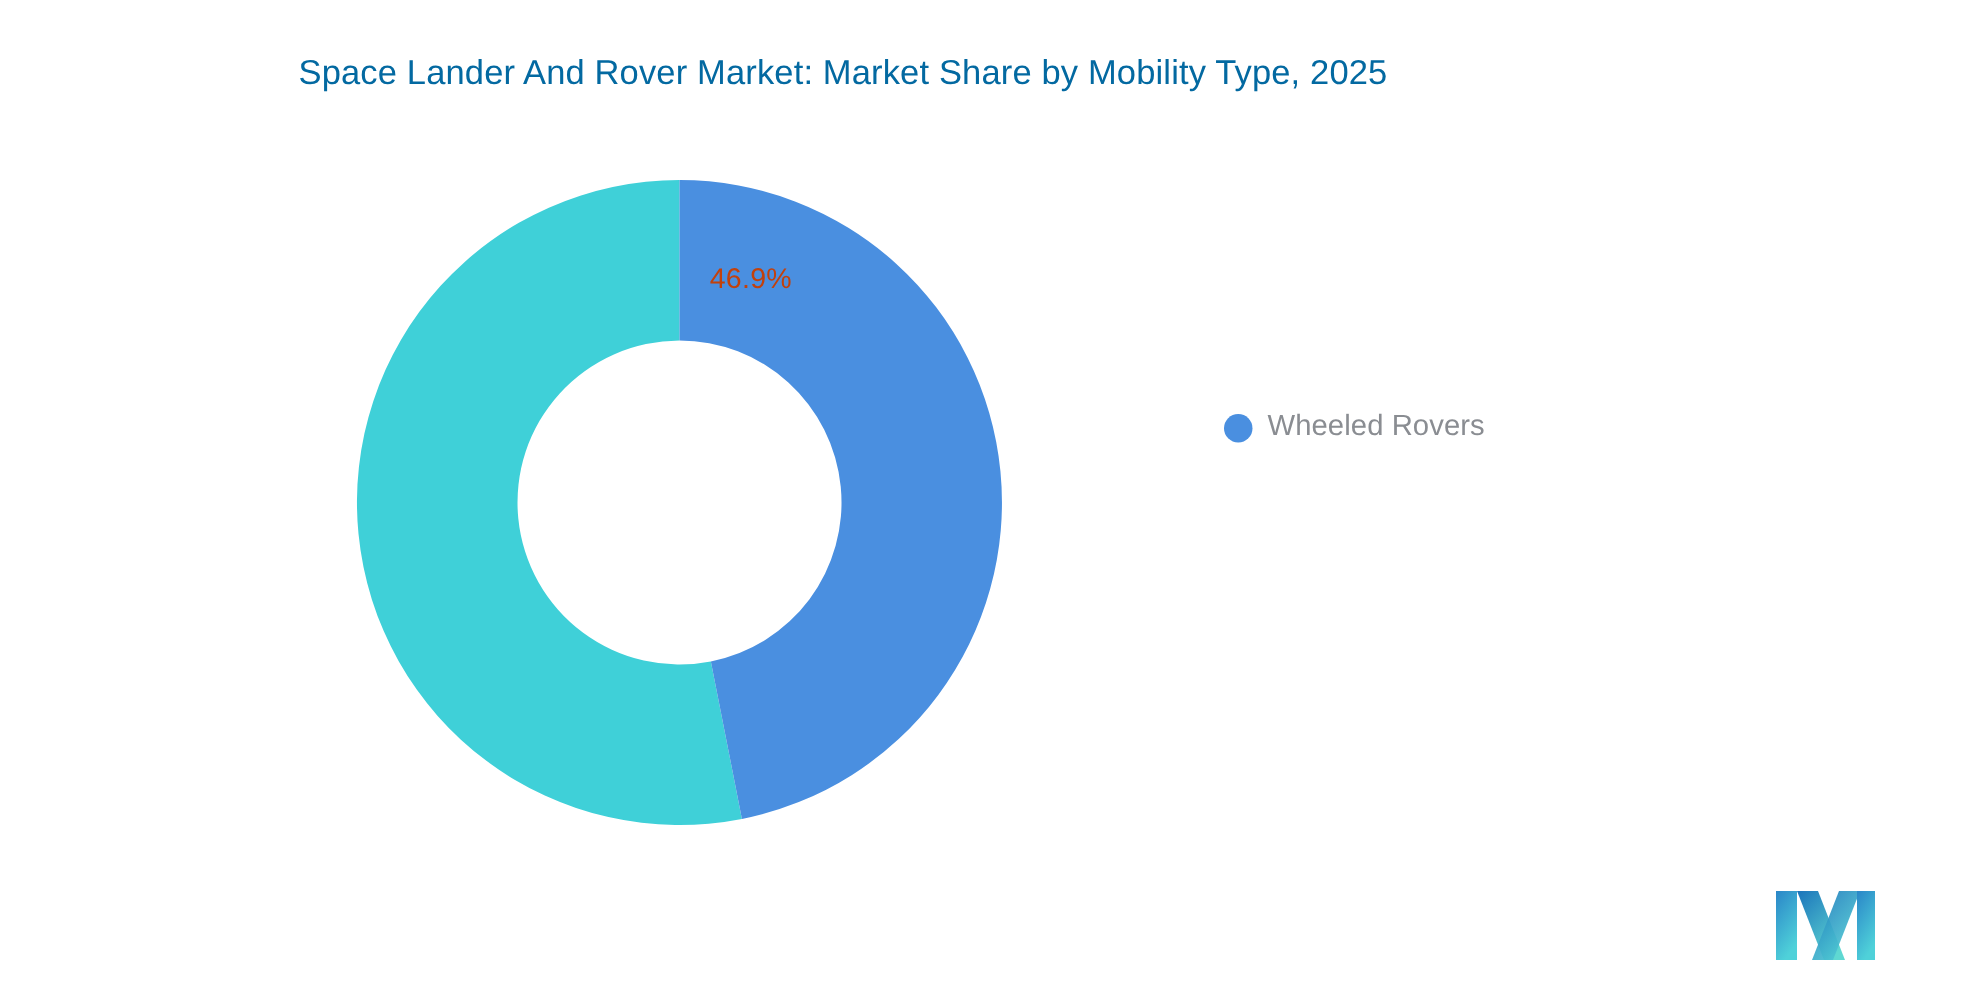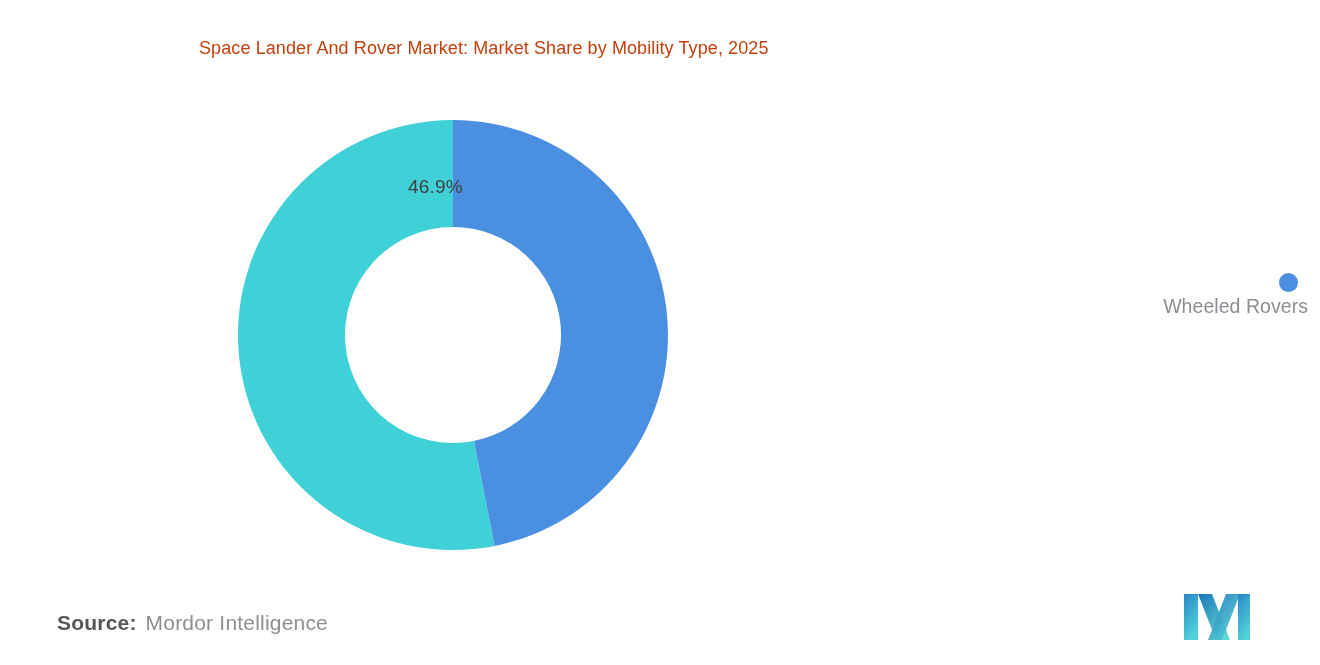--- a/index.html
+++ b/index.html
@@ -24,23 +24,23 @@
     height: 665px;
     background: #ffffff;
   }
 
   
   #chart-title {
     position: absolute;
     left: 199px;
     top: 31px;
     width: 1060px;
-    font-size: 18px;
+    font-size: 23px;
     font-weight: 400;
-    color: #c2410c;
+    color: #0369a1;
     letter-spacing: 0.1px;
     white-space: nowrap;
     line-height: 34px;
   }
 
   
   #plot-area {
     position: absolute;
     left: 238px;
     top: 120px;
@@ -53,39 +53,38 @@
     height: 430px;
     overflow: visible;
   }
 
   
   #slice-label-wheeled {
     position: absolute;
     left: 408px;
     top: 176px;
     width: 120px;
-    text-align: left;
+    text-align: right;
     font-size: 19px;
-    color: #404040;
+    color: #c2410c;
     letter-spacing: 0.2px;
     pointer-events: none;
   }
 
   
   #chart-legend {
     position: absolute;
     left: 816px;
     top: 270px;
     width: 492px;
   }
   .legend-item {
     display: flex;
-    align-items: flex-end;
+    align-items: center;
     margin-bottom: 3px;
-    flex-direction: column;
   }
   .legend-swatch {
     flex: 0 0 auto;
     width: 19px;
     height: 19px;
     border-radius: 50%;
     margin-top: 3px;
     margin-right: 10px;
   }
   .legend-label {
@@ -149,24 +148,20 @@
   <div id="chart-legend">
 
     <div class="legend-item">
       <span class="legend-swatch" style="background:#4a8fe0;"></span>
       <span class="legend-label">Wheeled Rovers</span>
     </div>
 
 
   </div>
 
-  <div id="source-line">
-    <span id="source-label">Source:</span>
-    <span id="source-value">Mordor Intelligence</span>
-  </div>
 
   <div id="brand-logo">
     <svg width="70" height="46" viewBox="0 0 70 46">
       <defs>
         <linearGradient id="lgA" x1="0" y1="0" x2="0.7" y2="1">
           <stop offset="0%" stop-color="#1b74bb"></stop>
           <stop offset="100%" stop-color="#5fd8d2"></stop>
         </linearGradient>
         <linearGradient id="lgB" x1="0" y1="0" x2="0.4" y2="1">
           <stop offset="0%" stop-color="#2a86c8"></stop>

